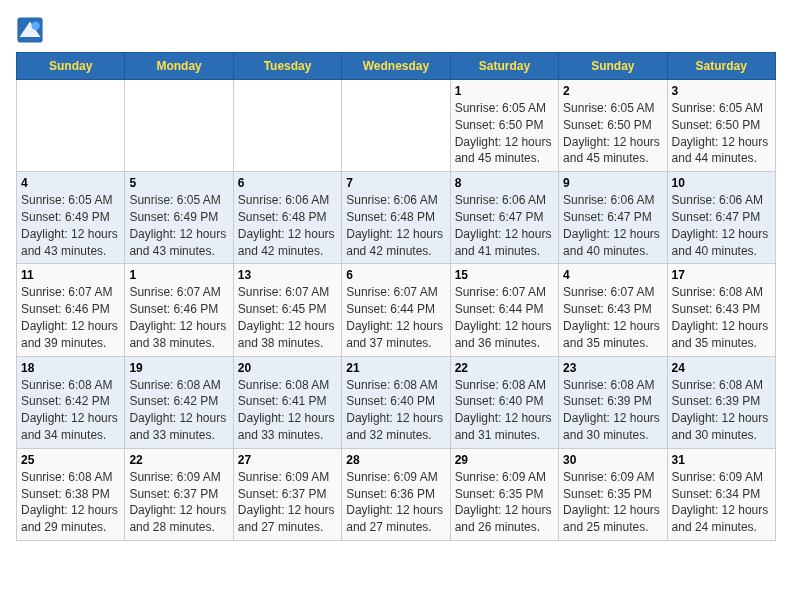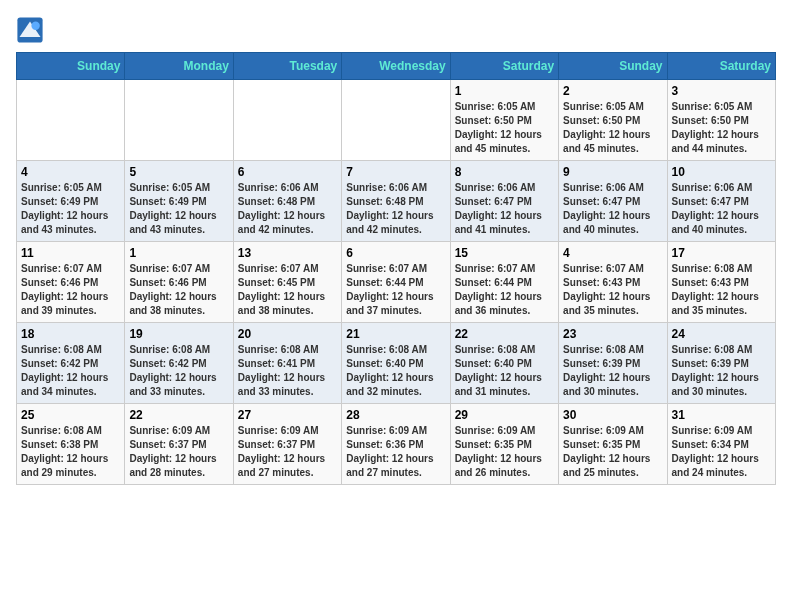--- a/index.html
+++ b/index.html
@@ -46,23 +46,23 @@
       font-size: 16px;
       color: #555;
     }
     table {
       width: 100%;
       border-collapse: collapse;
       font-size: 11px;
     }
     thead tr th {
       background: #2a6db5;
-      color: #5eead4;
+      color: #fde047;
       padding: 6px 4px;
-      text-align: right;
+      text-align: center;
       font-weight: bold;
       font-size: 12px;
       border: 1px solid #1a5a9a;
     }
     tbody tr td {
       border: 1px solid #ccc;
       vertical-align: top;
       padding: 4px;
       min-height: 70px;
       width: calc(100% / 7);
@@ -72,24 +72,23 @@
     }
     tbody tr:nth-child(even) td {
       background: #e8eef5;
     }
     .day-number {
       font-weight: bold;
       font-size: 12px;
       margin-bottom: 2px;
     }
     .day-info {
-      font-size: 10px;
+      font-size: 12px;
       line-height: 1.4;
       color: #333;
-      font-weight: bold;
     }
     .empty-cell {
       background: #fff !important;
     }
   </style>
 </head>
 <body>
 
 <div class="header-area">
   <div class="logo">

